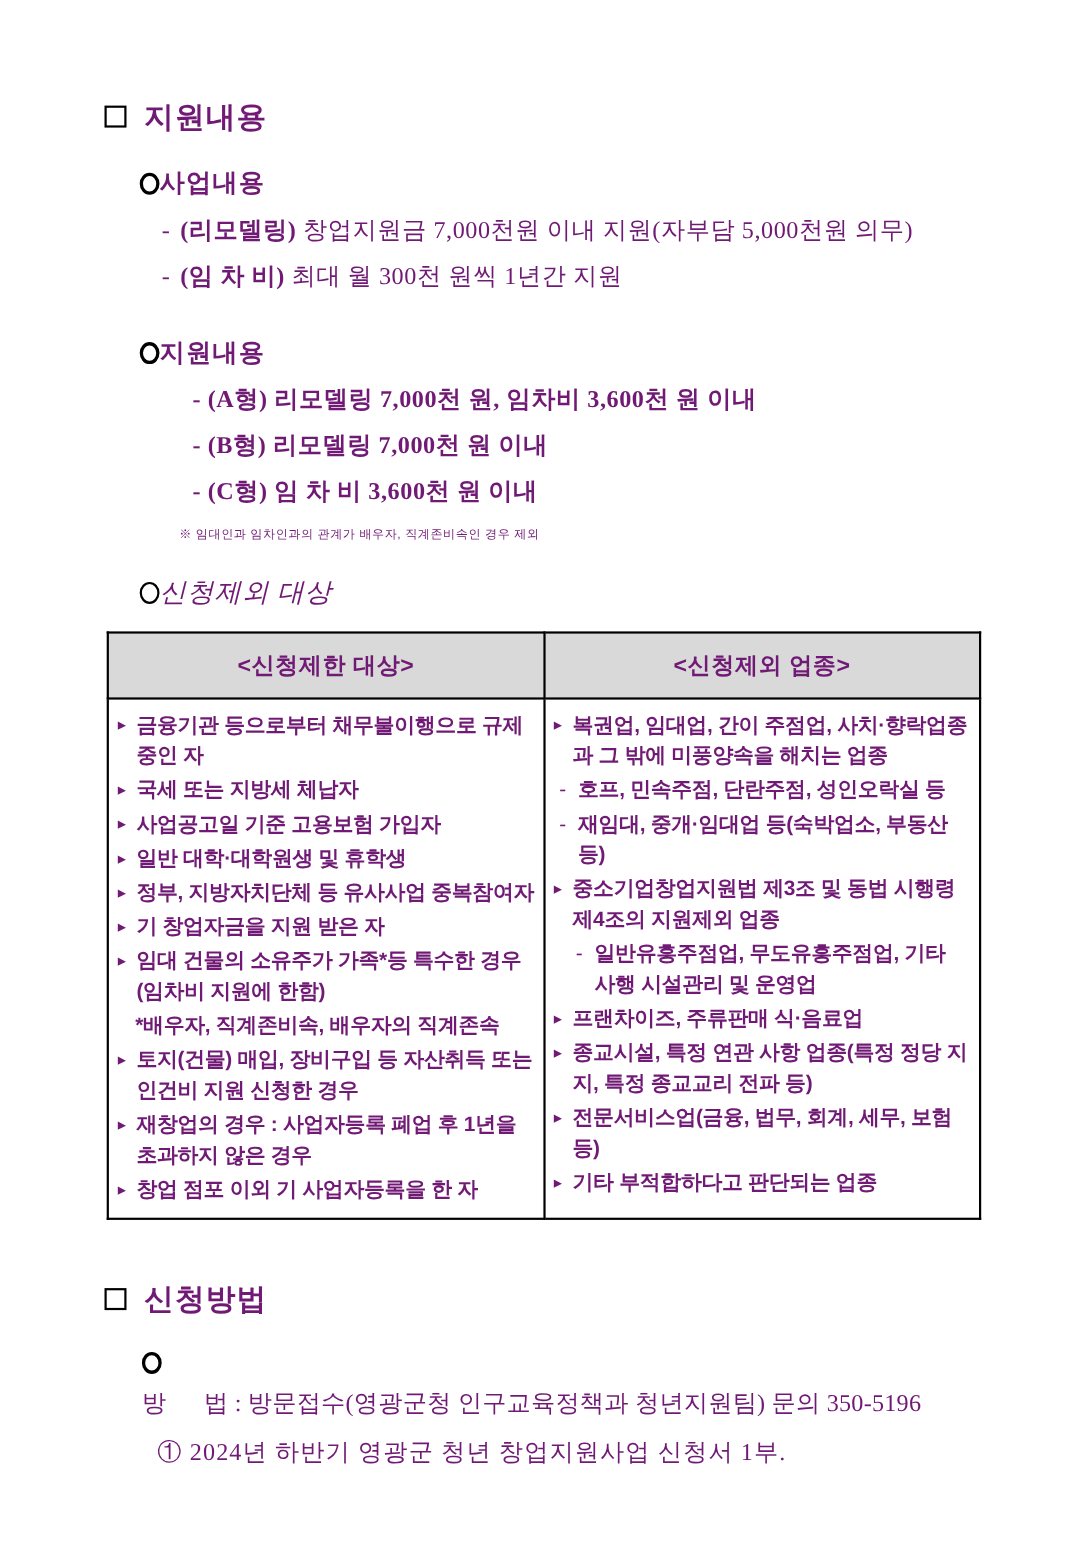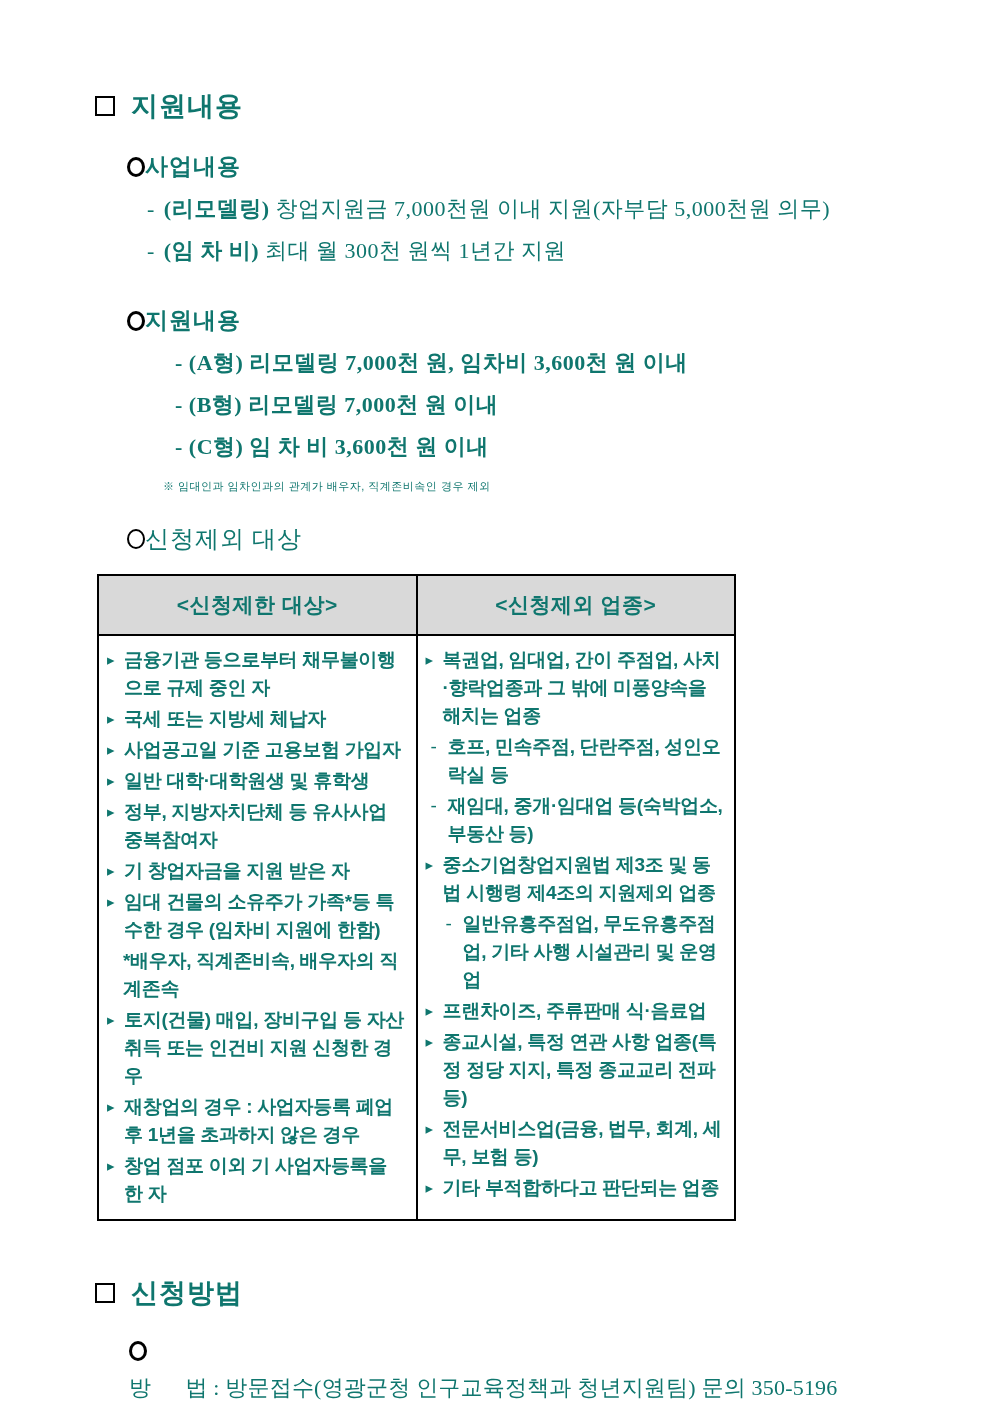--- a/index.html
+++ b/index.html
@@ -2,21 +2,21 @@
 <html><head>
 <meta charset="utf-8">
 <style>
   html,body{margin:0;padding:0;background:#ffffff;}
   .page{
     position:relative;
     width:992px;height:1403px;
     box-sizing:border-box;
     padding:90px 40px 0 95px;
     background:#ffffff;
-    color:#0f766e;
+    color:#701a75;
     overflow:hidden;
     font-family:"Liberation Serif", serif;
   }
   
   .h1{
     display:flex;align-items:center;gap:16px;
     font-family:"Liberation Sans", sans-serif;
     font-weight:800;font-size:27px;line-height:32px;
     letter-spacing:1px;
   }
@@ -56,21 +56,21 @@
   .note{
     margin:12px 0 0 68px;
     font-family:"Liberation Sans", sans-serif;
     font-size:11px;line-height:24px;
     letter-spacing:0.5px;
   }
   
   .xtable{
     border-collapse:collapse;
     margin:20px 0 0 2px;
-    width:639px;table-layout:fixed;
+    width:795px;table-layout:fixed;
   }
   .xtable th{
     border:2px solid #000;
     background:#d9d9d9;
     height:56px;
     font-family:"Liberation Sans", sans-serif;
     font-weight:700;font-size:21px;
     text-align:center;vertical-align:middle;
     letter-spacing:0.5px;
   }
@@ -101,21 +101,21 @@
   }
   .apply-line .circ{margin-top:8px;}
   .doc-item{
     margin:14px 0 0 48px;
     font-size:22px;line-height:30px;
     letter-spacing:1px;
   }
   .mt-lg{margin-top:30px;}
   .mt-sec{margin-top:40px;}
   .mt-table-after{margin-top:56px;}
-  .mt-note-after{margin-top:26px;}
+  .mt-note-after{margin-top:26px;font-style:italic;}
 </style>
 </head>
 <body>
 
 <div class="page">
 
   <div class="h1">
     <span class="sq"></span>
     <span>지원내용</span>
   </div>

